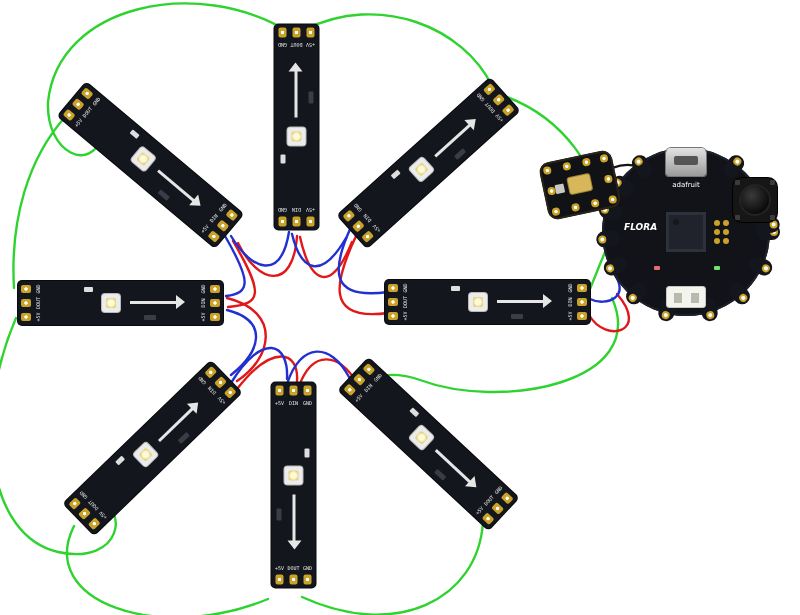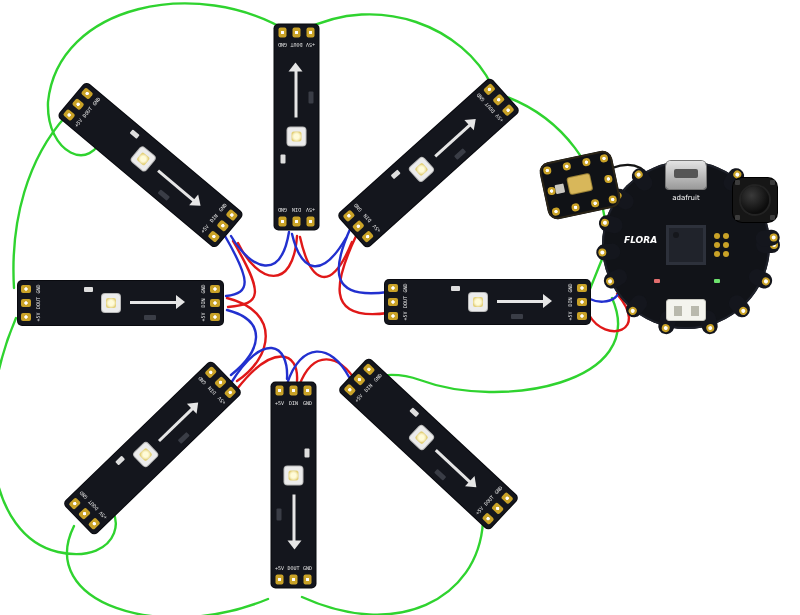--- a/index.html
+++ b/index.html
@@ -27,21 +27,21 @@
   .led{position:absolute;left:84px;top:13px;width:18px;height:18px;background:#ececec;
        border-radius:3px;box-shadow:0 0 0 1px #b9b9b9;}
   .led .die{position:absolute;left:4px;top:4px;width:10px;height:10px;border-radius:2px;
        background:radial-gradient(circle,#fffbd8 0 2.5px,#f3e8b0 4px,#e4d27e 5px);display:block;}
   .cap{position:absolute;left:66px;top:6px;width:9px;height:5px;background:#dedede;border-radius:1px;}
   .res{position:absolute;left:126px;top:34px;width:12px;height:5px;background:#3a3d46;border-radius:1px;}
   .arr-stem{position:absolute;left:112px;top:20px;width:48px;height:3px;background:#e6e6e6;}
   .arr-head{position:absolute;left:158px;top:14px;width:0;height:0;display:block;
        border-left:9px solid #e6e6e6;border-top:7px solid transparent;border-bottom:7px solid transparent;}
   
-  .flora{position:absolute;left:602px;top:161px;width:168px;height:168px;z-index:2;}
+  .flora{position:absolute;left:602px;top:148px;width:168px;height:168px;z-index:2;}
   .flora-body{position:absolute;left:0;top:0;width:168px;height:168px;border-radius:50%;
        background:#111318;box-shadow:0 0 0 2px #1e212a inset;}
   .petal{position:absolute;left:74px;top:76px;width:24px;height:16px;border-radius:8px;
        background:#14161d;transform-origin:50% 50%;}
   .petal i{position:absolute;right:2px;top:4px;width:8px;height:8px;border-radius:50%;display:block;
        background:#fff;border:2px solid #c9a227;box-sizing:border-box;}
   .usb{position:absolute;left:64px;top:0px;width:40px;height:28px;border-radius:5px 5px 3px 3px;
        background:linear-gradient(#e3e3e3,#9a9a9a);box-shadow:0 0 0 1px #777;z-index:3;}
   .usb i{position:absolute;left:8px;top:8px;width:24px;height:9px;background:#555;border-radius:2px;display:block;}
   .brand{position:absolute;left:0;top:33px;width:168px;text-align:center;font-size:7px;color:#fff;z-index:3;}

